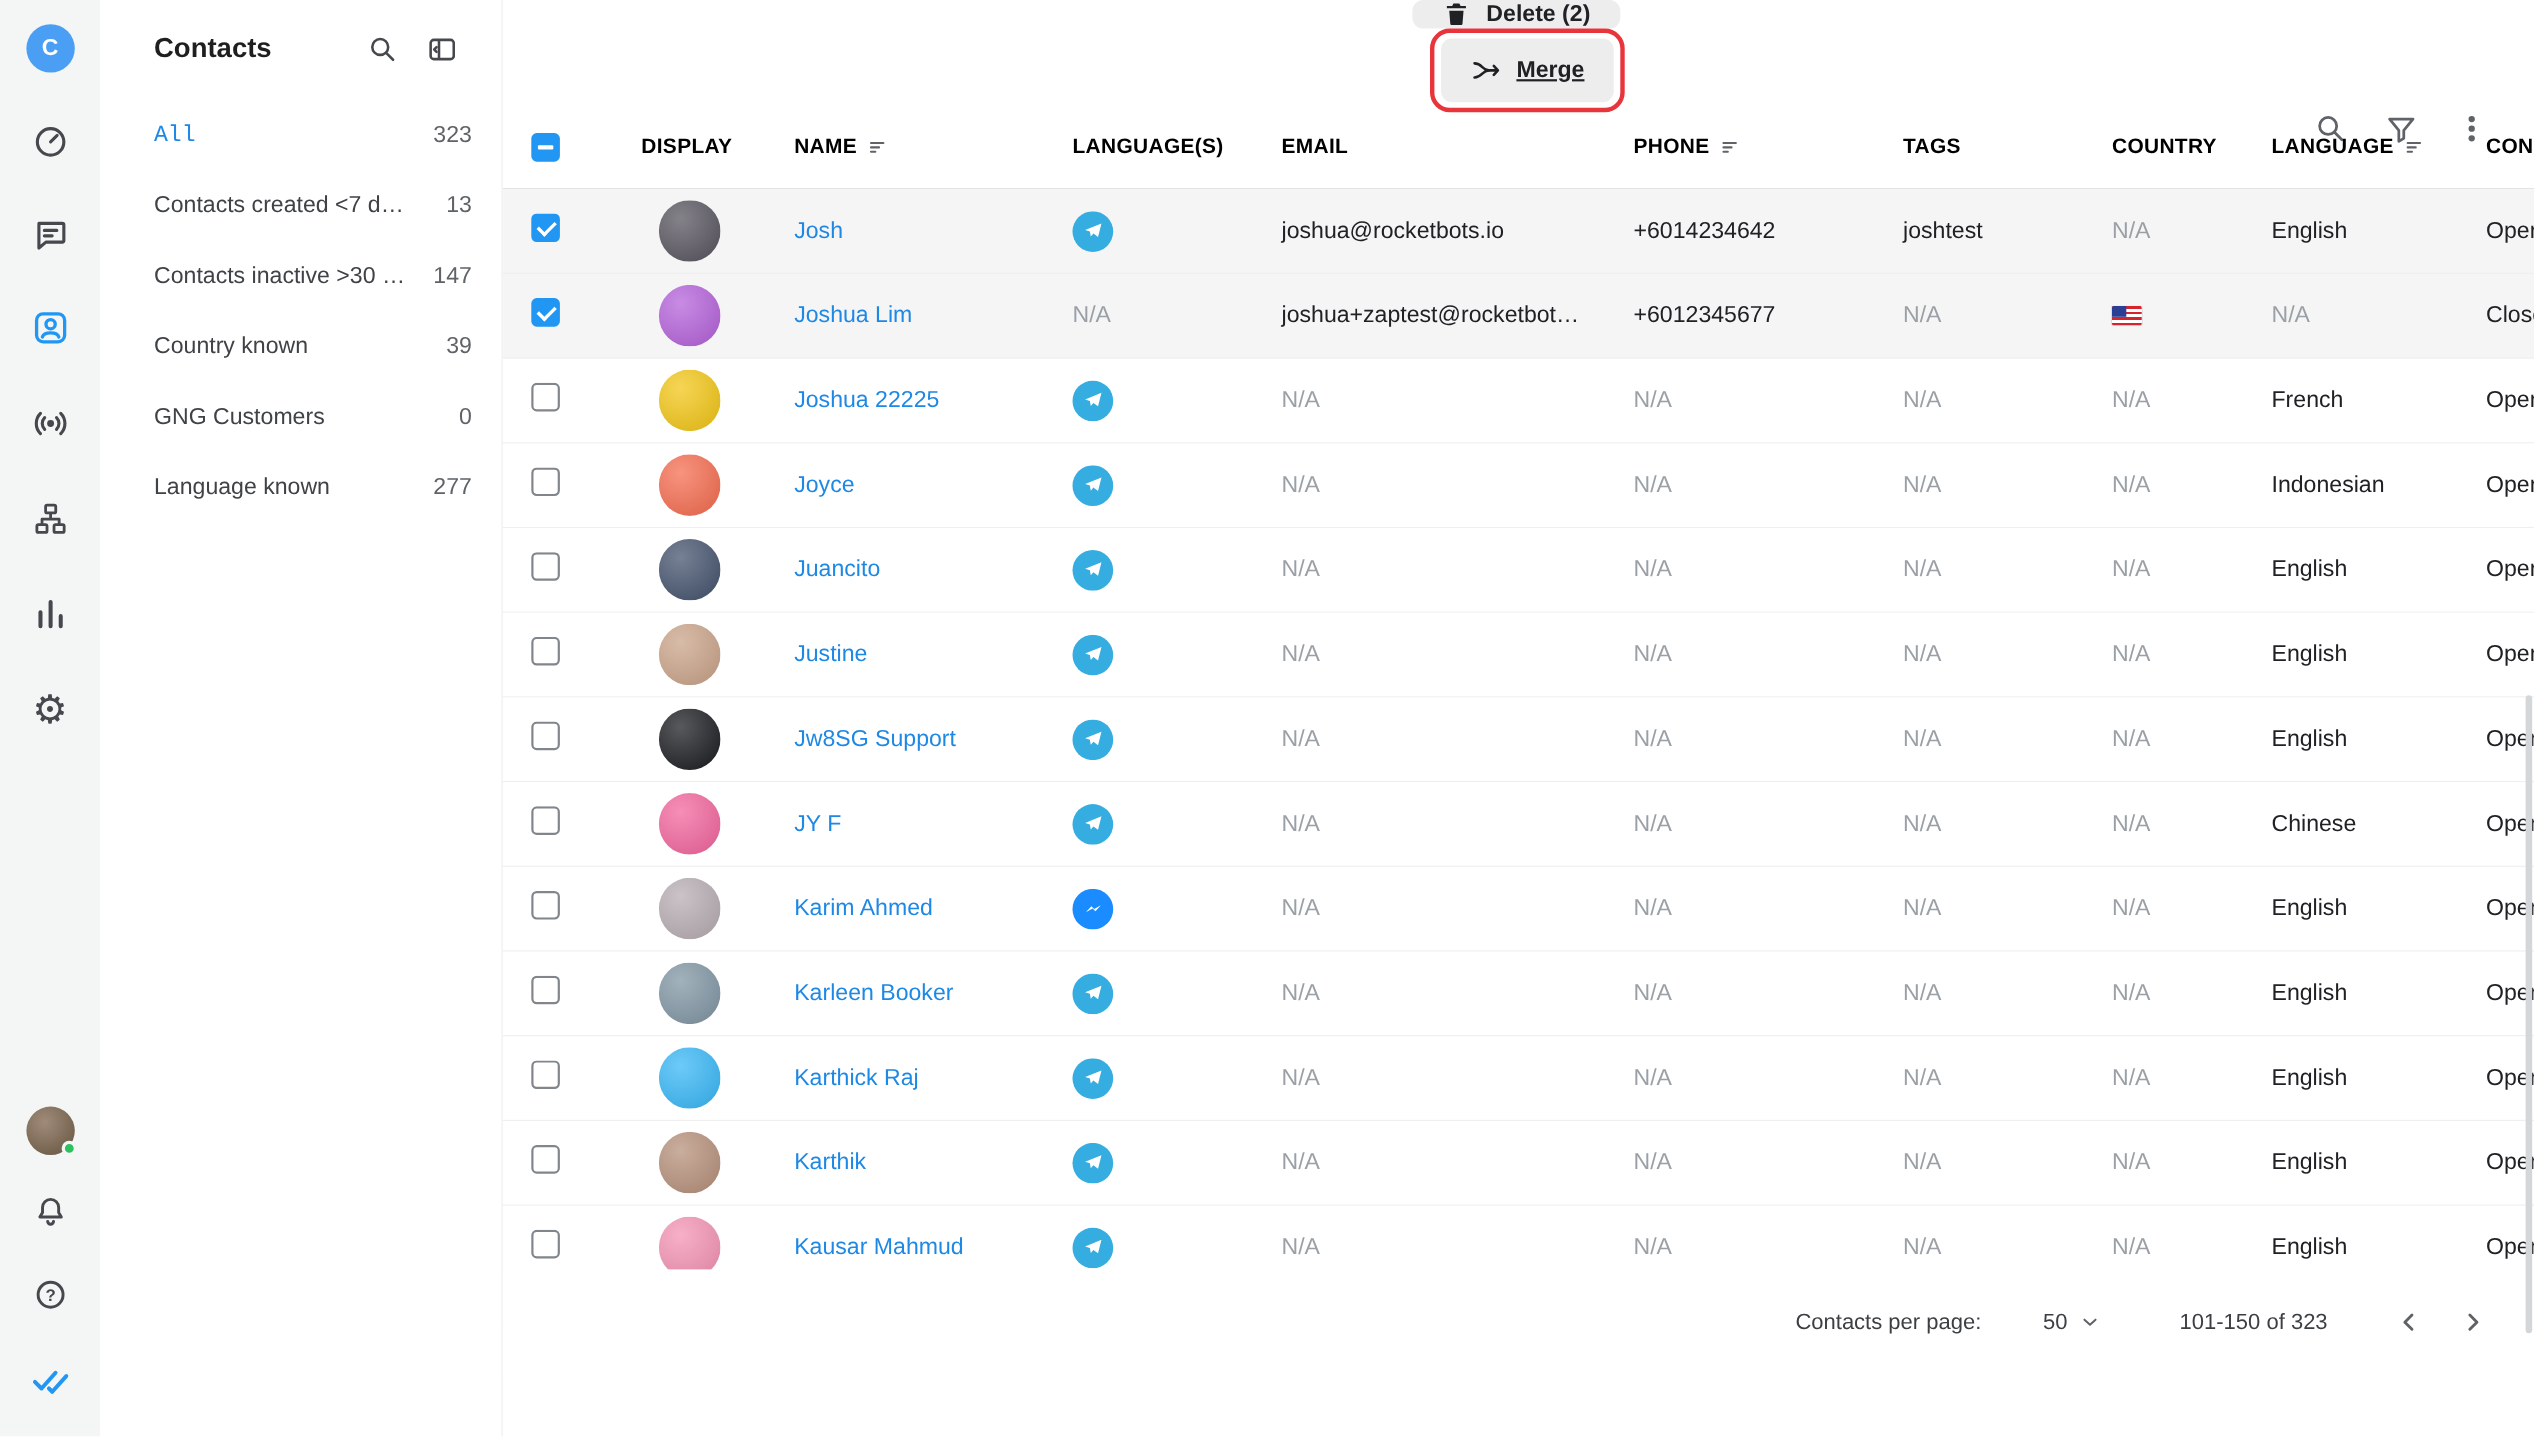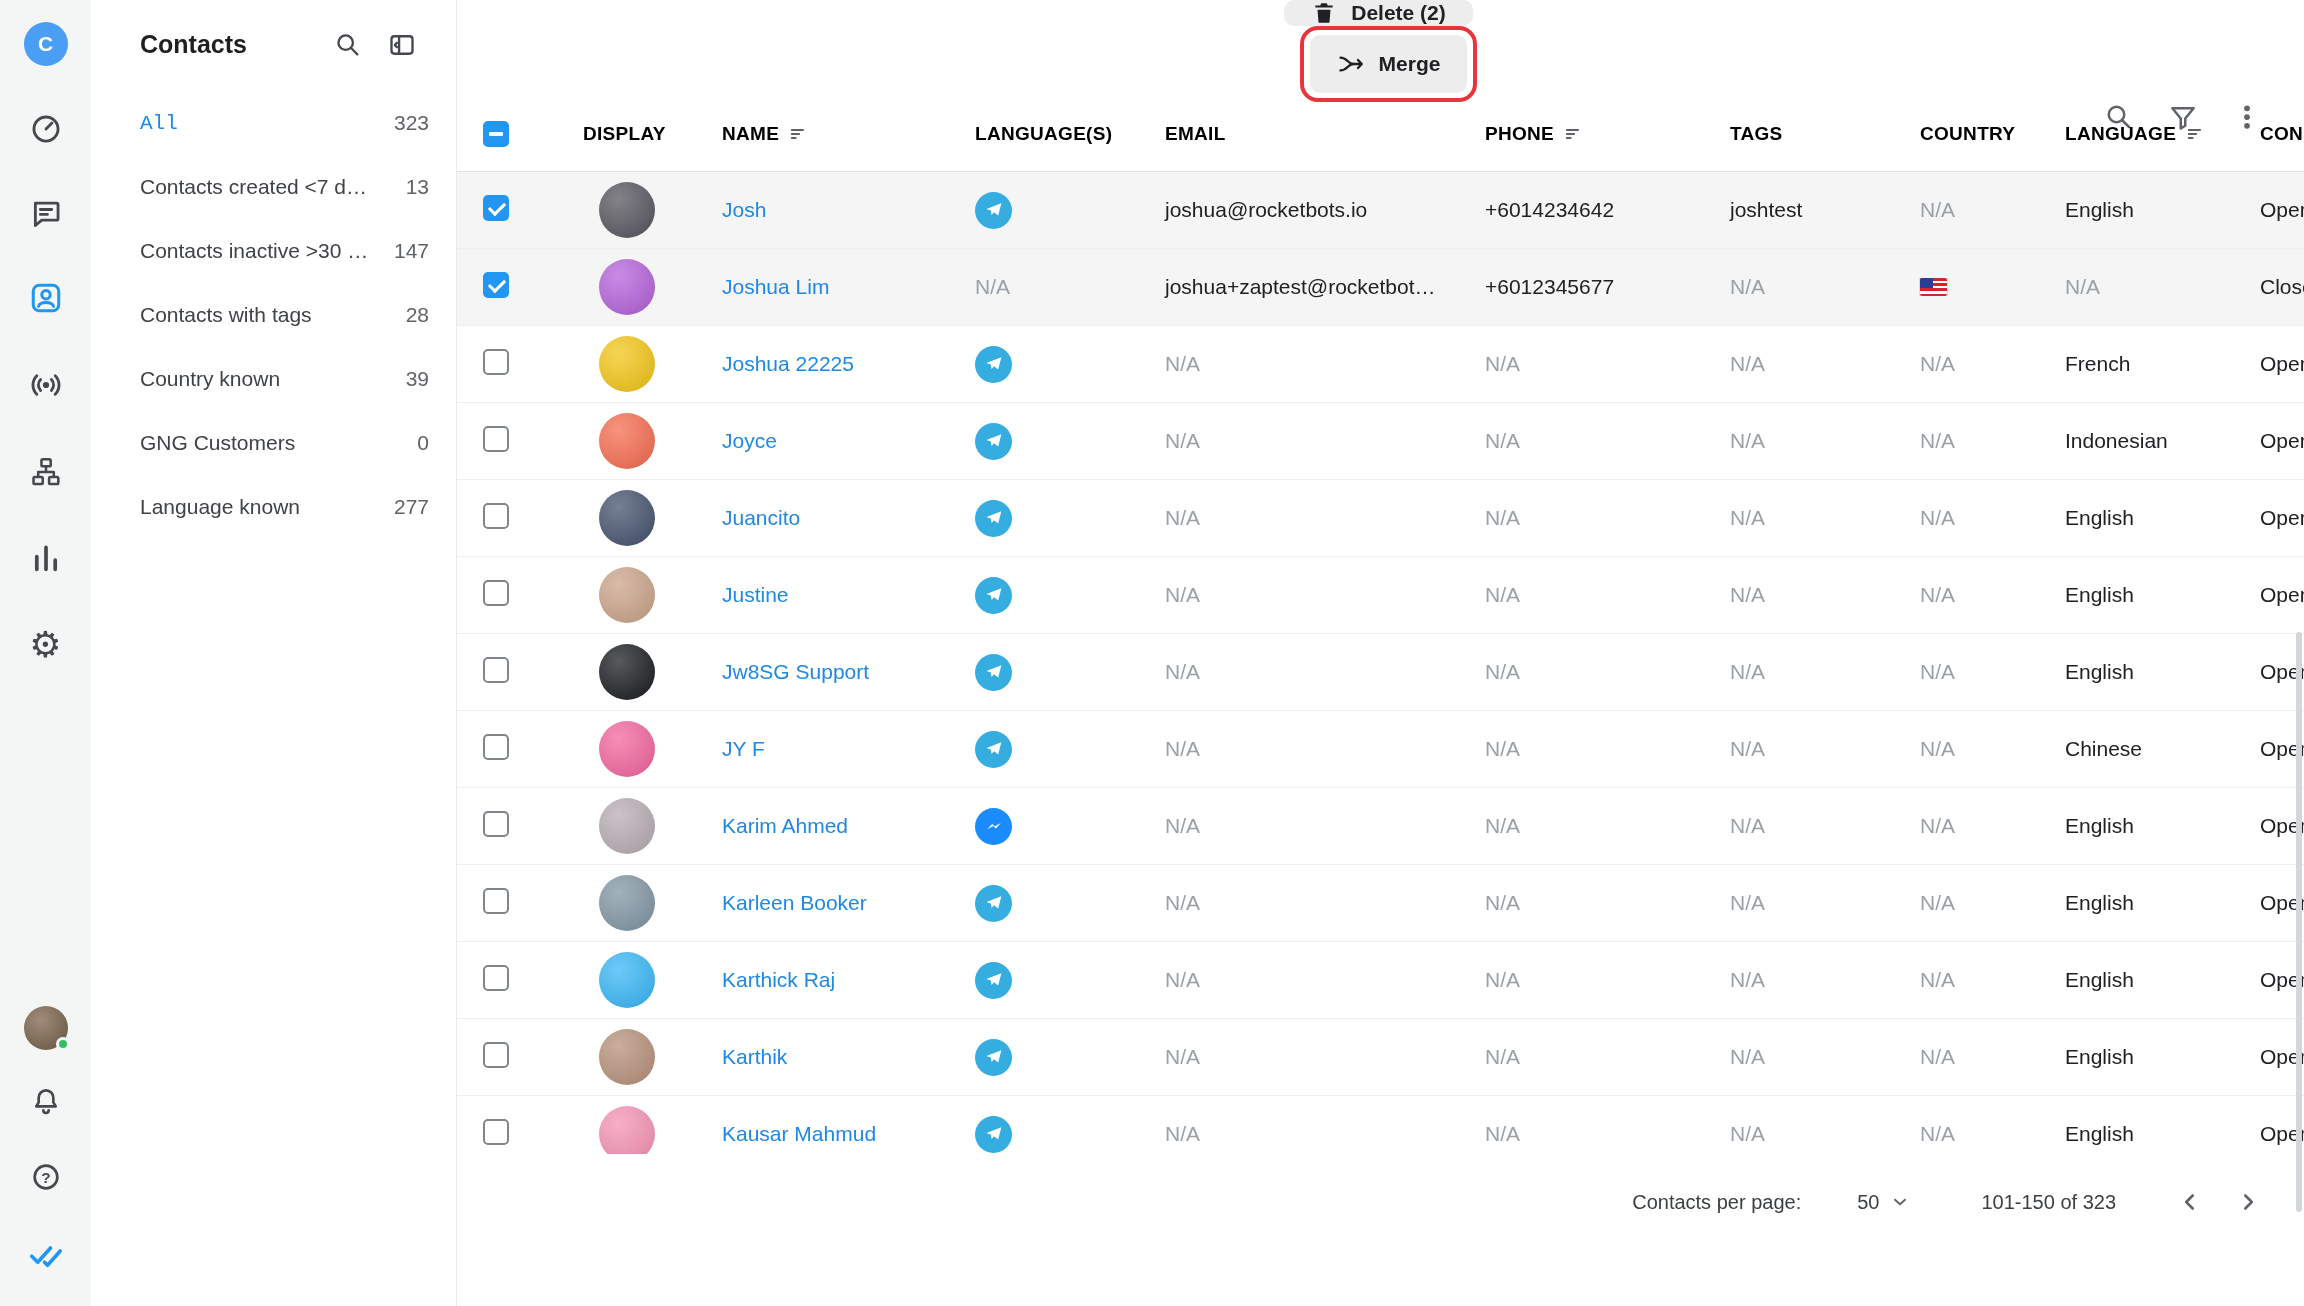--- a/index.html
+++ b/index.html
@@ -57,21 +57,21 @@
   .toolbar{ display:flex; align-items:center; height:96px; padding:0 42px 0 38px;flex-direction:column; }
   .btn{
     display:inline-flex; align-items:center; gap:14px; height:58px; padding:0 27px;
     background:#ededed; border:none; border-radius:10px;
     font-family:"Liberation Sans",sans-serif; font-size:21px; font-weight:600; color:#202124; cursor:pointer;
     white-space:nowrap;
   }
   .btn + .btn{ margin-left:24px; }
   .annotation{
     display:inline-flex; margin-left:20px; padding:5px 6px;
-    border:4px solid var(--annotation-red,#E8353C); border-radius:18px;
+    border:4px solid var(--annotation-red,#E8353C); border-radius:18px;text-decoration:underline;
   }
   .toolbar-right{ margin-left:auto; display:flex; gap:34px; align-items:center; color:#5f6368; }
 
   
   .table{ height:1100px; overflow:hidden; }
   .tr{
     display:grid; width:1915px;
     grid-template-columns:80px 140px 250px 190px 320px 245px 190px 145px 195px 160px;
     align-items:center;
   }
@@ -234,24 +234,20 @@
     <span class="sb-label">All</span>
     <span class="sb-count">323</span>
   </li>
         <li class="sb-item">
     <span class="sb-label">Contacts created &lt;7 d…</span>
     <span class="sb-count">13</span>
   </li>
         <li class="sb-item">
     <span class="sb-label">Contacts inactive &gt;30 …</span>
     <span class="sb-count">147</span>
-  </li>
-        <li class="sb-item">
-    <span class="sb-label">Contacts with tags</span>
-    <span class="sb-count">28</span>
   </li>
         <li class="sb-item">
     <span class="sb-label">Country known</span>
     <span class="sb-count">39</span>
   </li>
         <li class="sb-item">
     <span class="sb-label">GNG Customers</span>
     <span class="sb-count">0</span>
   </li>
         <li class="sb-item">

